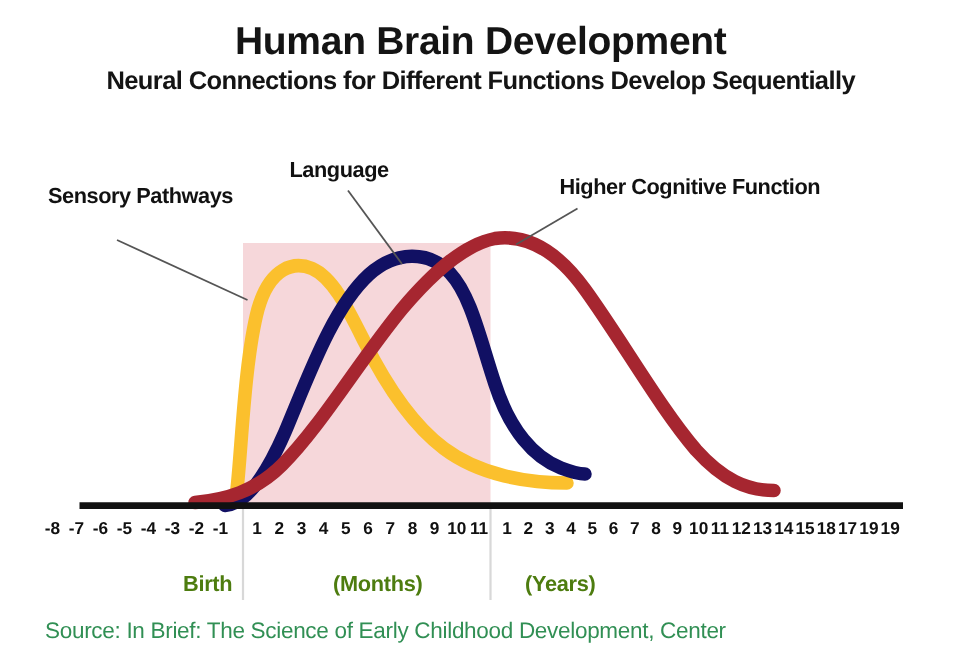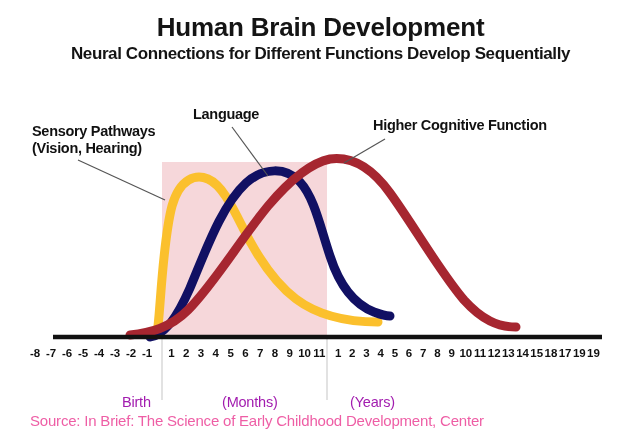--- a/index.html
+++ b/index.html
@@ -103,37 +103,36 @@
   }
   #ticks-pre span { width: 16px; }
   #ticks-months span { width: 14.8px; }
   #ticks-years span { width: 14.2px; }
 
   
   .axis-caption {
     position: absolute;
     top: 382px;
     font-size: 14.5px;
-    font-weight: normal;
-    color: #a21caf;
+    font-weight: bold;
+    color: #4d7c0f;
     letter-spacing: -0.2px;
     white-space: nowrap;
-    margin-top: 12px;
   }
   #cap-birth { left: 122px; }
   #cap-months { left: 222px; }
   #cap-years { left: 350px; text-align: right; }
 
   
   #source {
     position: absolute;
     left: 30px;
     top: 412px;
     font-size: 15px;
-    color: #ec4899;
+    color: #15803d;
     letter-spacing: -0.2px;
     white-space: nowrap;
     opacity: 0.88;
   }
 </style>
 </head>
 <body>
 
 <div id="figure">
 
@@ -172,21 +171,20 @@
 
     <line x1="78" y1="160" x2="165" y2="200" stroke="#555555" stroke-width="1.2"></line>
     <line x1="232" y1="127" x2="268" y2="176" stroke="#555555" stroke-width="1.2"></line>
     <line x1="385" y1="139" x2="344" y2="163" stroke="#555555" stroke-width="1.2"></line>
 
     <line x1="53" y1="337" x2="602" y2="337" stroke="#111111" stroke-width="4.5"></line>
   </svg>
 
   <div class="curve-label" id="label-sensory">
     <div>Sensory Pathways</div>
-    <div>(Vision, Hearing)</div>
   </div>
 
   <div class="curve-label" id="label-language">Language</div>
   <div class="curve-label" id="label-cognitive">Higher Cognitive Function</div>
 
 
   <div class="ticks" id="ticks-pre">
       <span>-8</span>
       <span>-7</span>
       <span>-6</span>

